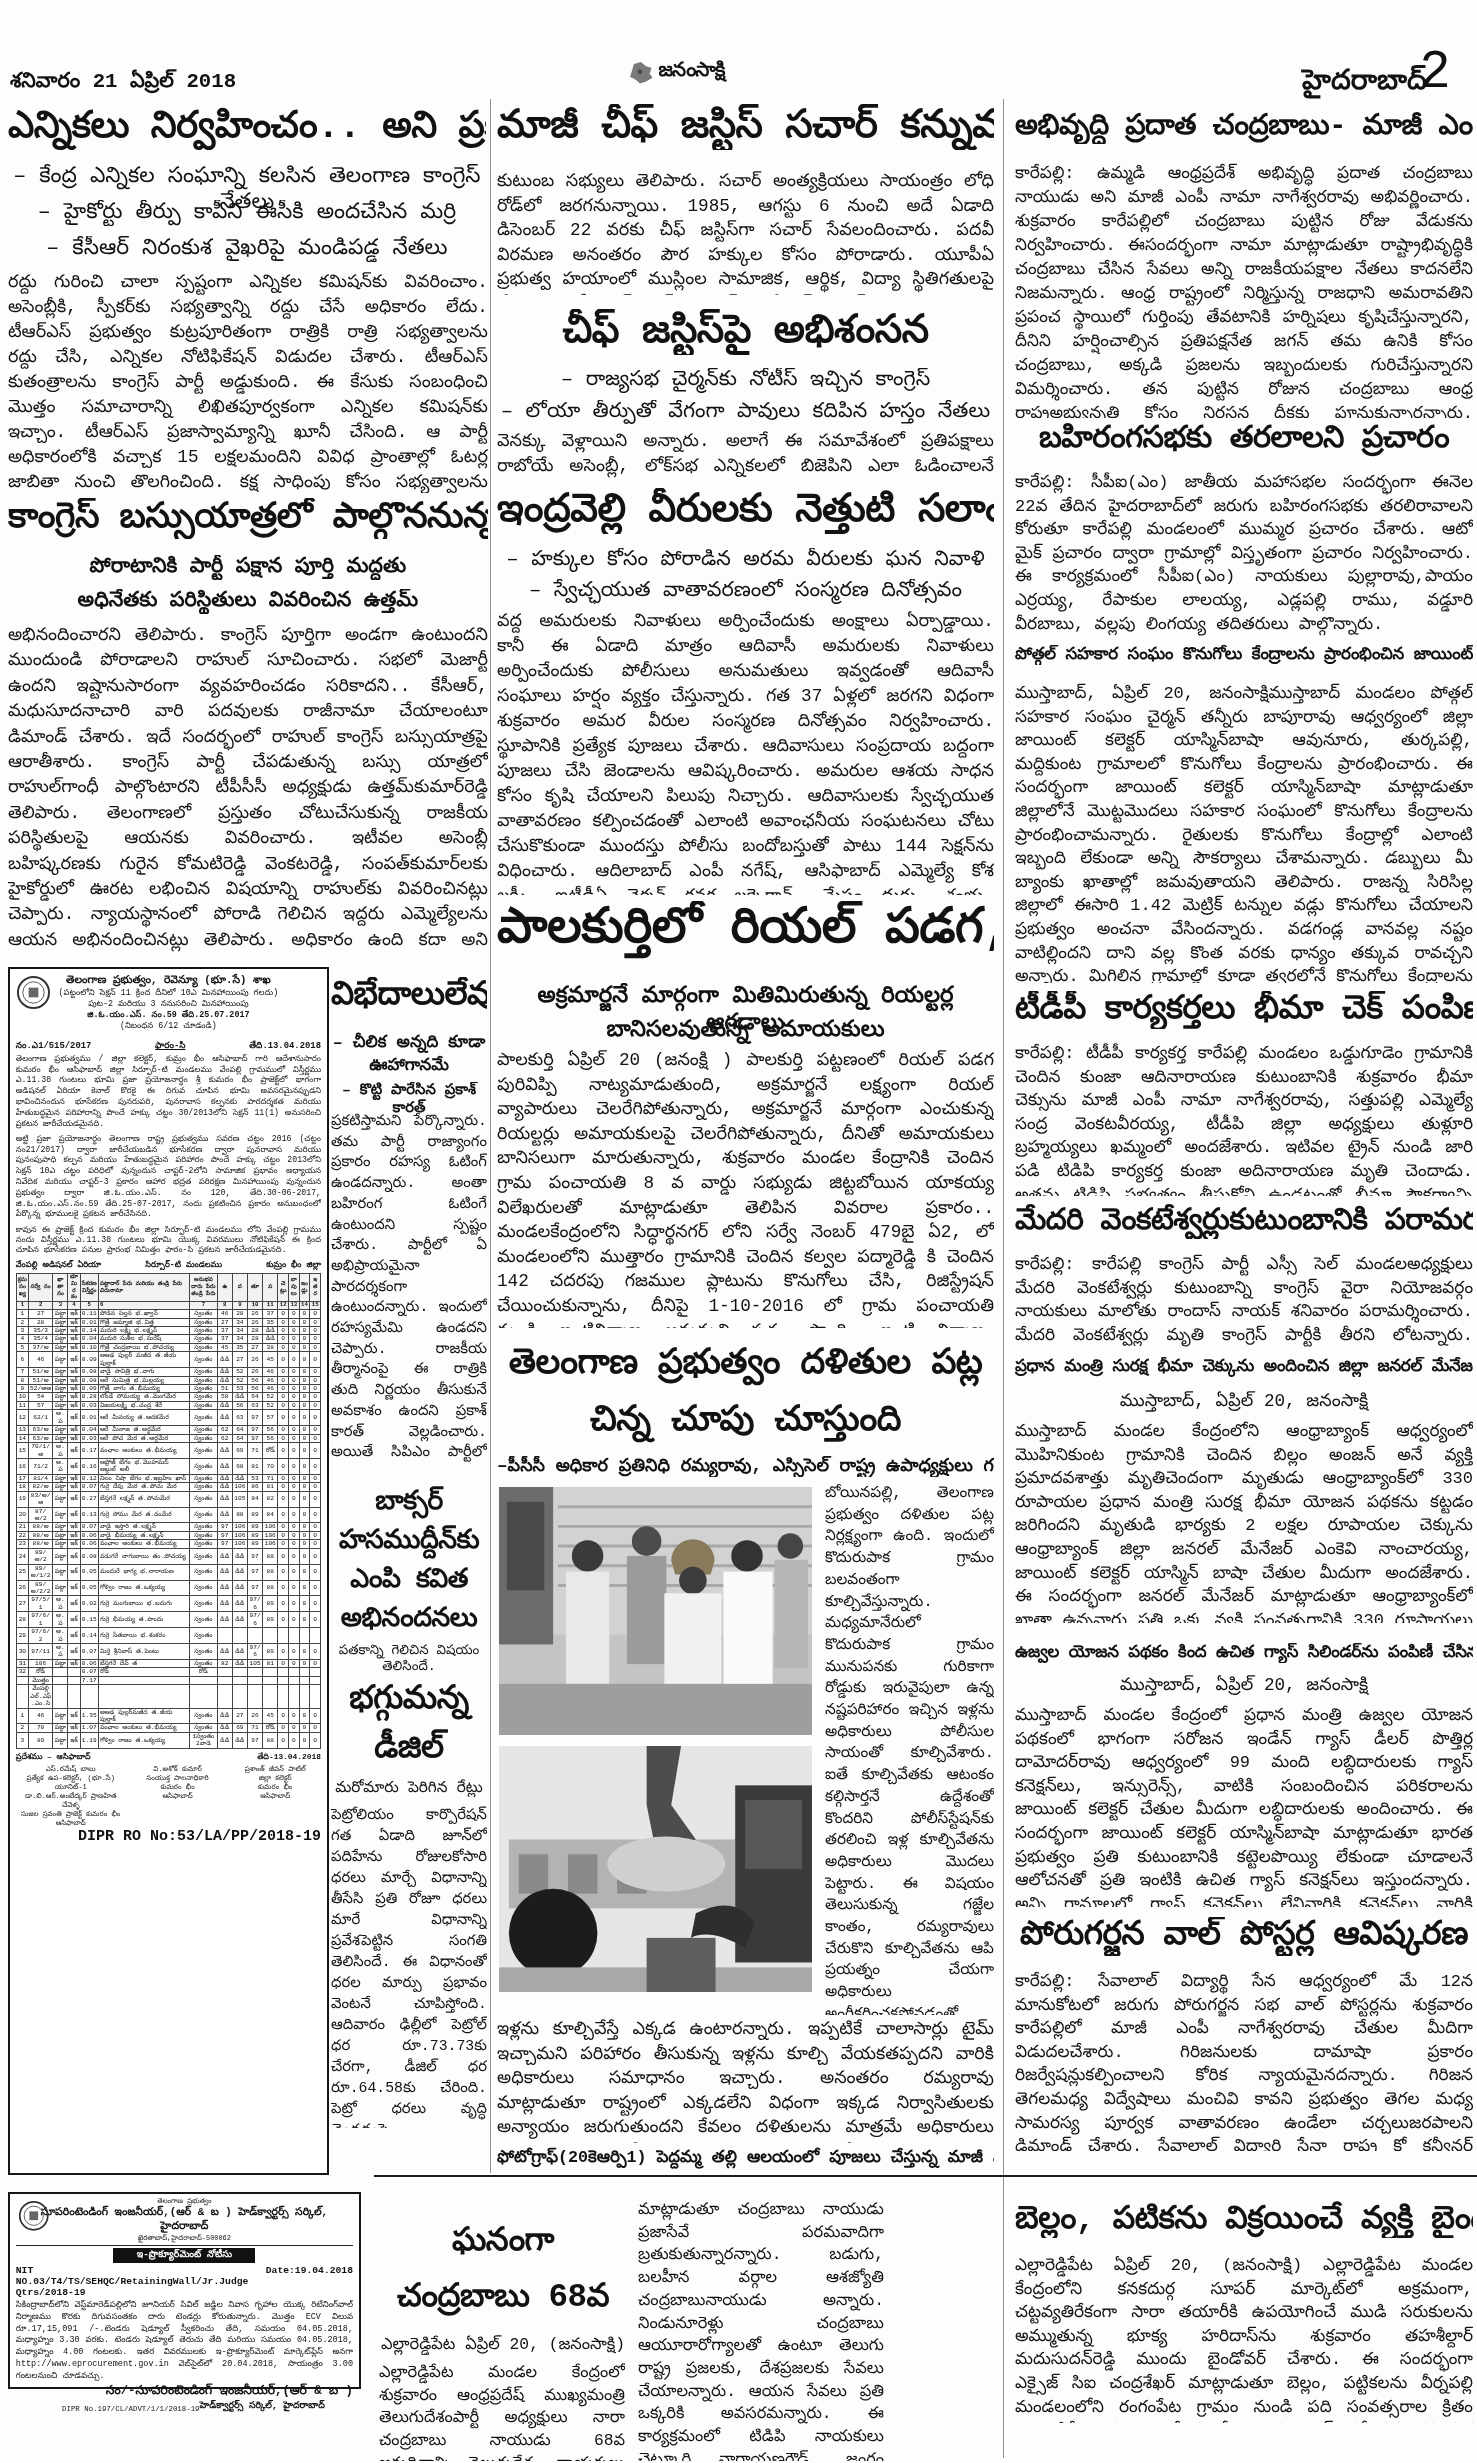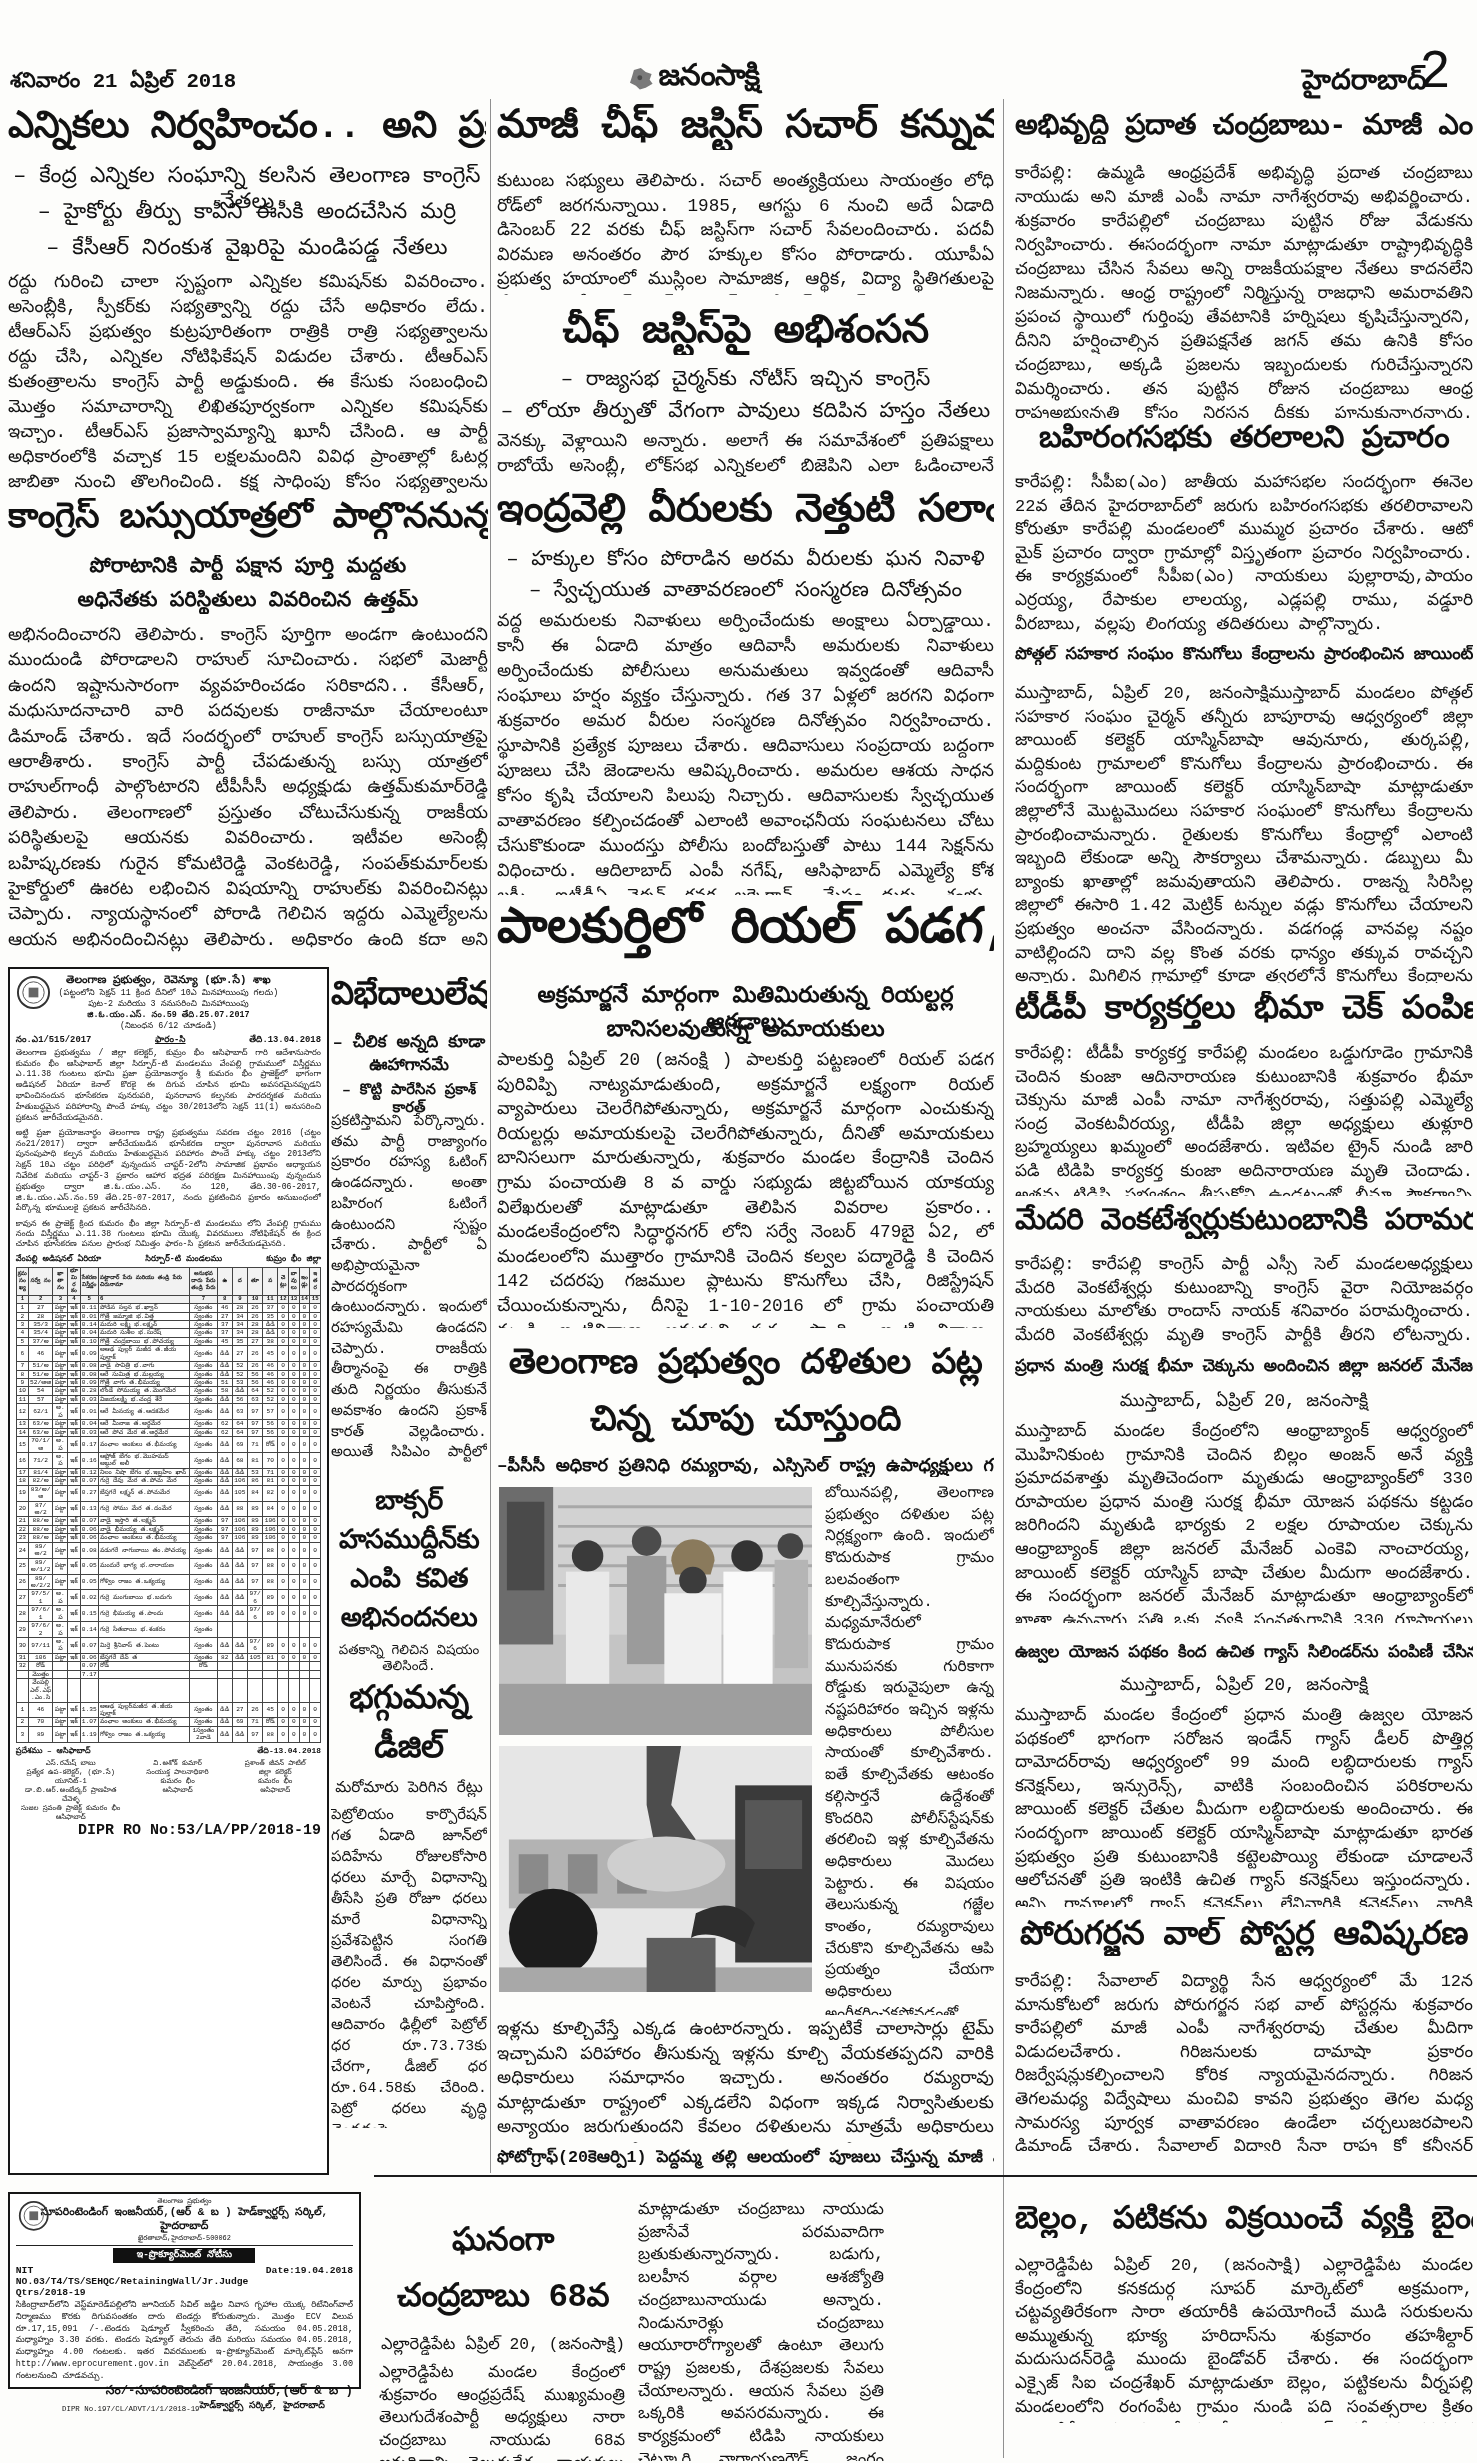--- a/index.html
+++ b/index.html
@@ -28,21 +28,21 @@
 <div class="page">
 
   <div class="abs" style="left:9.9px;top:69px;font-size:20.7px;font-weight:700">శనివారం 21 ఏప్రిల్ 2018</div>
   <div class="abs" style="left:628px;top:59px;display:flex;align-items:center;gap:4.9px">
     <span style="display:inline-block;width:25.6px;height:23.6px">
       <svg width="25.6" height="23.6" viewBox="0 0 26 24">
           <path d="M6 3 L13 1 L18 5 L24 7 L22 13 L25 17 L18 21 L12 23 L8 19 L2 16 L4 10 Z" fill="#7a7a7a"></path>
           <circle cx="12" cy="11" r="2.5" fill="#4a4a4a"></circle>
         </svg>
     </span>
-    <span style="font-size:30px;font-weight:700;letter-spacing:-1px">జనంసాక్షి</span>
+    <span style="font-size:20px;font-weight:700;letter-spacing:-1px">జనంసాక్షి</span>
   </div>
   <div class="abs" style="left:1302px;top:65px;font-size:28px;font-weight:700">హైదరాబాద్</div>
   <div class="abs" style="left:1419px;top:43px;font-size:53px;font-weight:400">2</div>
 
   <div class="vr" style="left:490px;top:99px;height:2074px"></div>
   <div class="vr" style="left:1003px;top:99px;height:2359px"></div>
   <div class="hrline" style="left:374px;top:2175px;width:1103px"></div>
 
   <div class="abs hl one" style="left:7.9px;top:106px;width:478px;font-size:37px">ఎన్నికలు నిర్వహించం.. అని ప్రకటించండి</div>
   <div class="abs sub" style="left:7.9px;top:164px;width:478px;font-size:21.7px">– కేంద్ర ఎన్నికల సంఘాన్ని కలసిన తెలంగాణ కాంగ్రెస్ నేతలు</div>
@@ -61,21 +61,21 @@
           <circle cx="18" cy="18" r="16" fill="none" stroke="#333" stroke-width="2"></circle>
           <circle cx="18" cy="18" r="11" fill="none" stroke="#555" stroke-width="1"></circle>
           <rect x="13" y="13" width="10" height="10" fill="#666"></rect>
         </svg>
     </span>
     <div style="text-align:center;font-size:10.8px;font-weight:700">తెలంగాణ ప్రభుత్వం, రెవెన్యూ (భూ.సే) శాఖ</div>
     <div style="text-align:center;font-size:8.4px">(పట్టంలోని సెక్షన్ 11 క్రింద దీనిలో 10ఎ మినహాయింపు గలదు)</div>
     <div style="text-align:center;font-size:8.4px">పుట-2 మరియు 3 ననుసరించి మినహాయింపు</div>
     <div style="text-align:center;font-size:8.4px;font-weight:700">జి.ఓ.యం.ఎస్. నం.59 తేది.25.07.2017</div>
     <div style="text-align:center;font-size:8.4px">(నిబంధన 6/12 చూడండి)</div>
-    <div style="display:flex;justify-content:space-between;font-size:8.9px;font-weight:700;margin-top:2px">
+    <div style="display:flex;justify-content:space-between;font-size:8.9px;font-weight:700;margin-top:8px">
       <span>నం.ఎ1/515/2017</span>
       <span style="text-decoration:underline">ఫారం-సి</span>
       <span>తేది.13.04.2018</span>
     </div>
     <div class="bd" style="font-size:8.2px;line-height:10.8px;height:77px;margin-top:2px">తెలంగాణ ప్రభుత్వము / జిల్లా కలెక్టర్, కుమ్రం భీం ఆసిఫాబాద్ గారి ఆదేశానుసారం కుమరం భీం ఆసిఫాబాద్ జిల్లా సిర్పూర్-టి మండలము వేంపల్లి గ్రామములో విస్తీర్ణము ఎ.11.38 గుంటలు భూమి ప్రజా ప్రయోజనార్థం శ్రీ కుమరం భీం ప్రాజెక్ట్‌లో భాగంగా అడిషనల్ ఏరియా కెనాల్ కొరకై ఈ దిగువ చూపిన భూమి అవసరమైనప్పుడని భావించినందున భూసేకరణ పునరుపరి, పునరావాస కల్పనకు పారదర్శకత మరియు హేతుబద్ధమైన పరిహారాన్ని పొందే హక్కు చట్టం 30/2013లోని సెక్షన్ 11(1) అనుసరించి ప్రకటన జారీచేయడమైనది.</div>
     <div class="bd" style="font-size:8.2px;line-height:10.8px;height:88px;margin-top:3px">అట్టి ప్రజా ప్రయోజనార్థం తెలంగాణ రాష్ట్ర ప్రభుత్వము సవరణ చట్టం 2016 (చట్టం నం21/2017) ద్వారా జారీచేయబడిన భూసేకరణ ద్వారా పునరావాస మరియు పునంపుపాధి కల్పన మరియు హేతుబద్ధమైన పరిహారం పొందే హక్కు చట్టం 2013లోని సెక్షన్ 10ఎ చట్టం పరిధిలో వున్నందున చాప్టర్-2లోని సామాజిక ప్రభావం అధ్యాయన నివేదిక మరియు చాప్టర్-3 ప్రకారం ఆహార భద్రత పరిరక్షణ మినహాయింపు వున్నందున ప్రభుత్వం ద్వారా జి.ఓ.యం.ఎస్. నం 120, తేది.30-06-2017, జి.ఓ.యం.ఎస్.నం.59 తేది.25-07-2017, నందు ప్రకటించిన ప్రకారం అనుబంధంలో పేర్కొన్న భూములకై ప్రకటన జారీచేసినది.</div>
     <div class="bd" style="font-size:8.2px;line-height:10px;height:33px;margin-top:3px">కావున ఈ ప్రాజెక్ట్ క్రింద కుమరం భీం జిల్లా సిర్పూర్-టి మండలము లోని వేంపల్లి గ్రామము నందు విస్తీర్ణము ఎ.11.38 గుంటలు భూమి యొక్క వివరములు నోటిఫికేషన్ ఈ క్రింద చూపిన భూసేకరణ పనుల ప్రారంభ నిమిత్తం ఫారం-సి ప్రకటన జారీచేయడమైనది.</div>
     <div style="display:flex;justify-content:space-between;font-size:8.2px;font-weight:700;margin:2px 0">
       <span>వేంపల్లి అడిషనల్ ఏరియా</span>
       <span>సిర్పూర్-టి మండలము</span>

